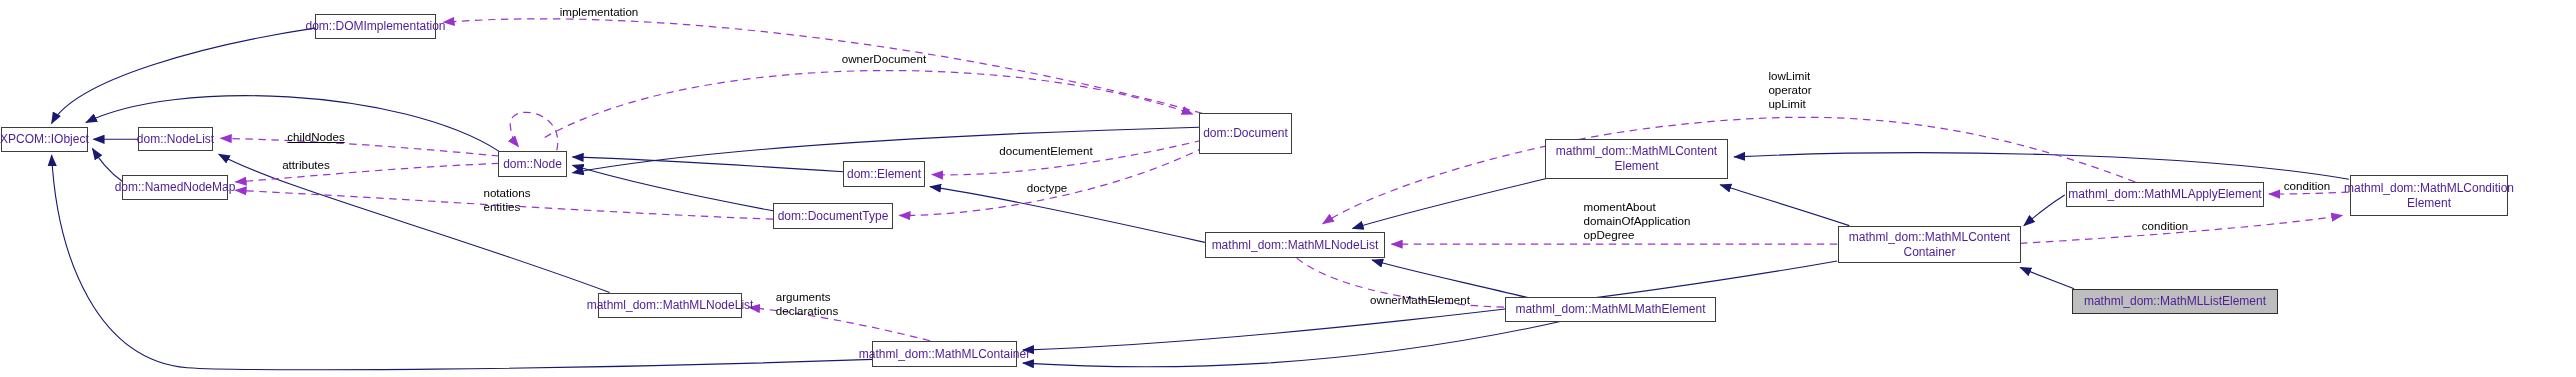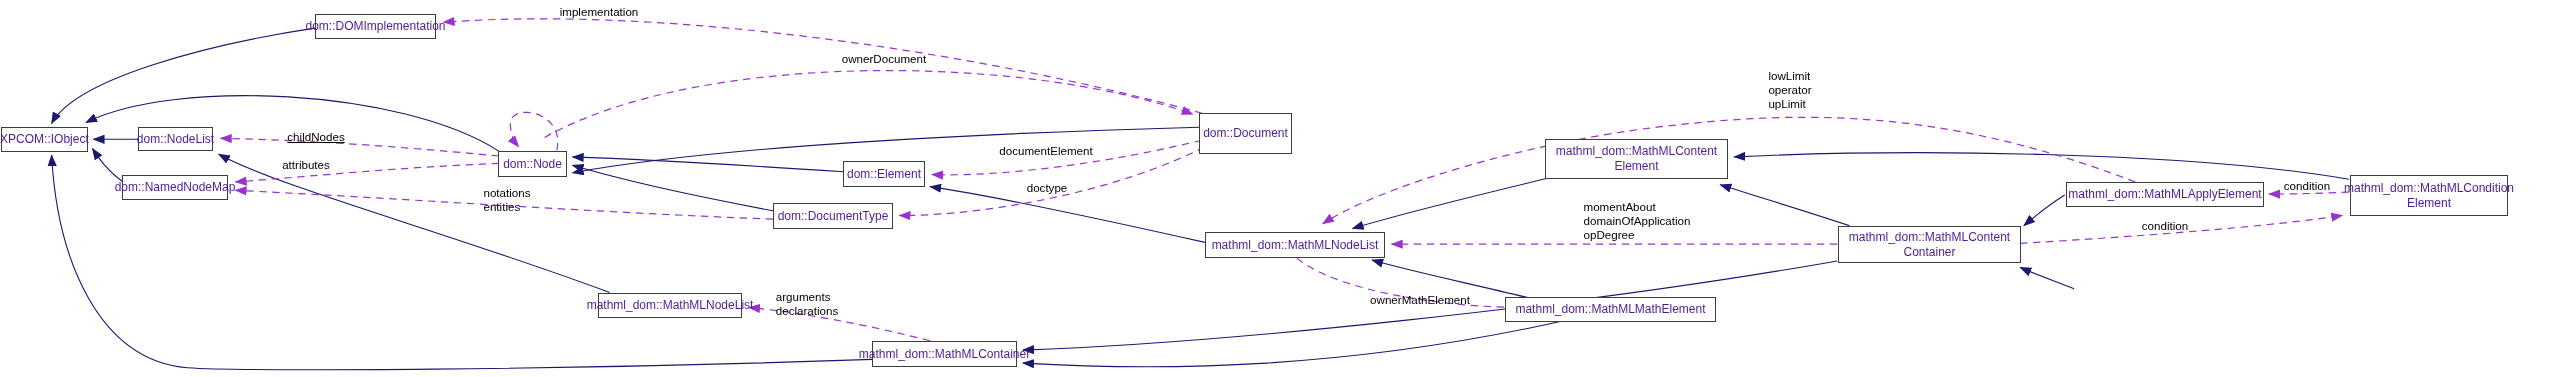--- a/index.html
+++ b/index.html
@@ -101,20 +101,21 @@
   <div class="node" style="left:1205px;top:232px;width:180px;height:26px;">mathml_dom::MathMLNodeList</div>
   <div class="node" style="left:1545px;top:139px;width:183px;height:40px;">mathml_dom::MathMLContent
 Element</div>
   <div class="node" style="left:1505px;top:297px;width:211px;height:25px;">mathml_dom::MathMLMathElement</div>
   <div class="node" style="left:872px;top:341px;width:145px;height:26px;">mathml_dom::MathMLContainer</div>
   <div class="node" style="left:1838px;top:226px;width:183px;height:37px;">mathml_dom::MathMLContent
 Container</div>
   <div class="node" style="left:2066px;top:182px;width:198px;height:25px;">mathml_dom::MathMLApplyElement</div>
   <div class="node" style="left:2350px;top:175px;width:158px;height:41px;">mathml_dom::MathMLCondition
 Element</div>
+  <div class="node current" style="left:2072px;top:289px;width:206px;height:25px;">mathml_dom::MathMLListElement</div>
 
   <div class="elabel" style="left:599px;top:4.6px;">implementation</div>
   <div class="elabel" style="left:884px;top:52px;">ownerDocument</div>
   <div class="elabel" style="left:316px;top:130px;text-decoration:underline;">childNodes</div>
   <div class="elabel" style="left:306px;top:158px;">attributes</div>
   <div class="elabel" style="left:507px;top:186px;">notations
 entities</div>
   <div class="elabel" style="left:1046px;top:144px;">documentElement</div>
   <div class="elabel" style="left:1047px;top:181px;">doctype</div>
   <div class="elabel" style="left:807px;top:290px;">arguments

